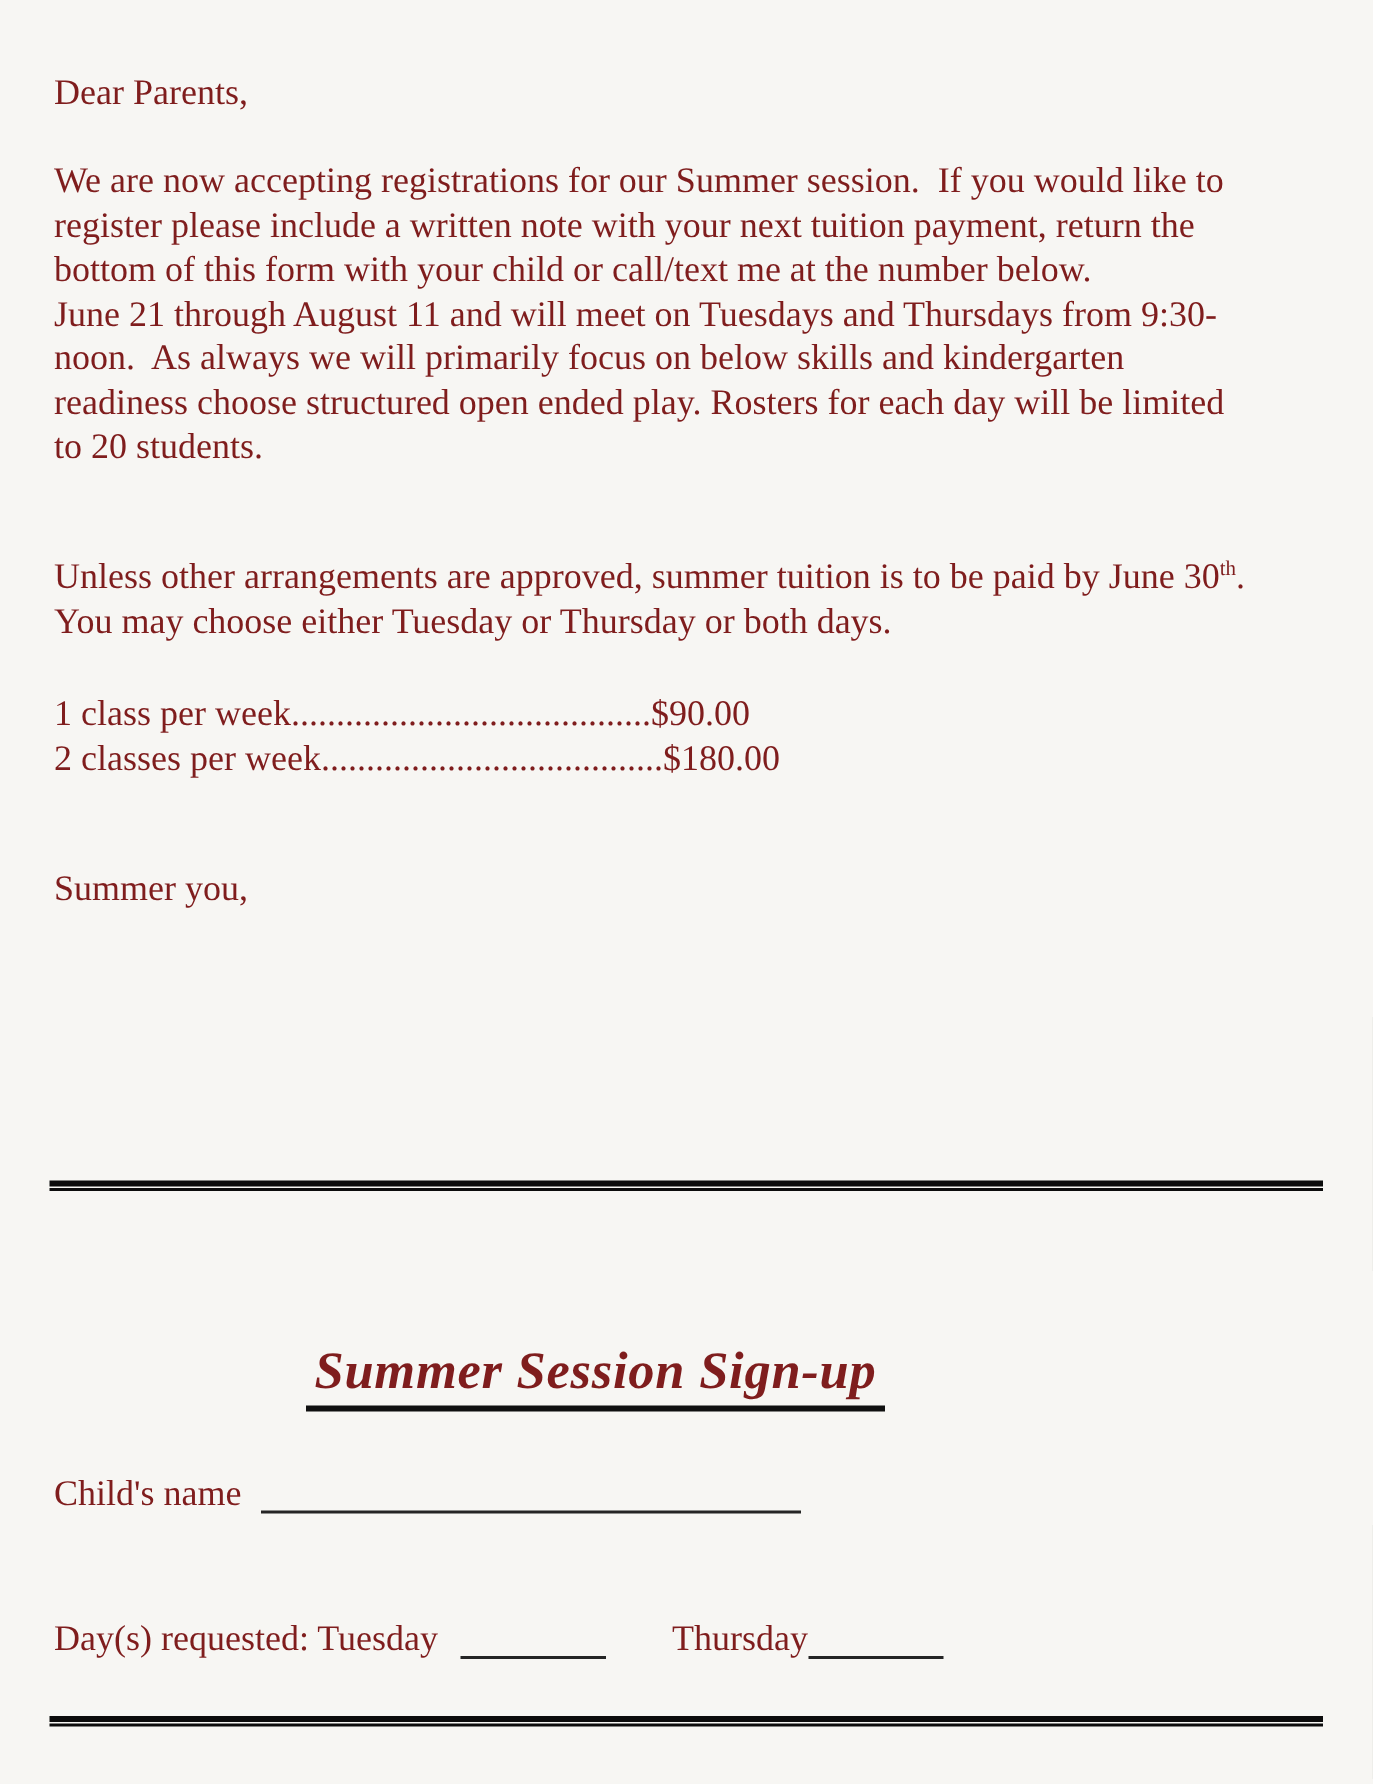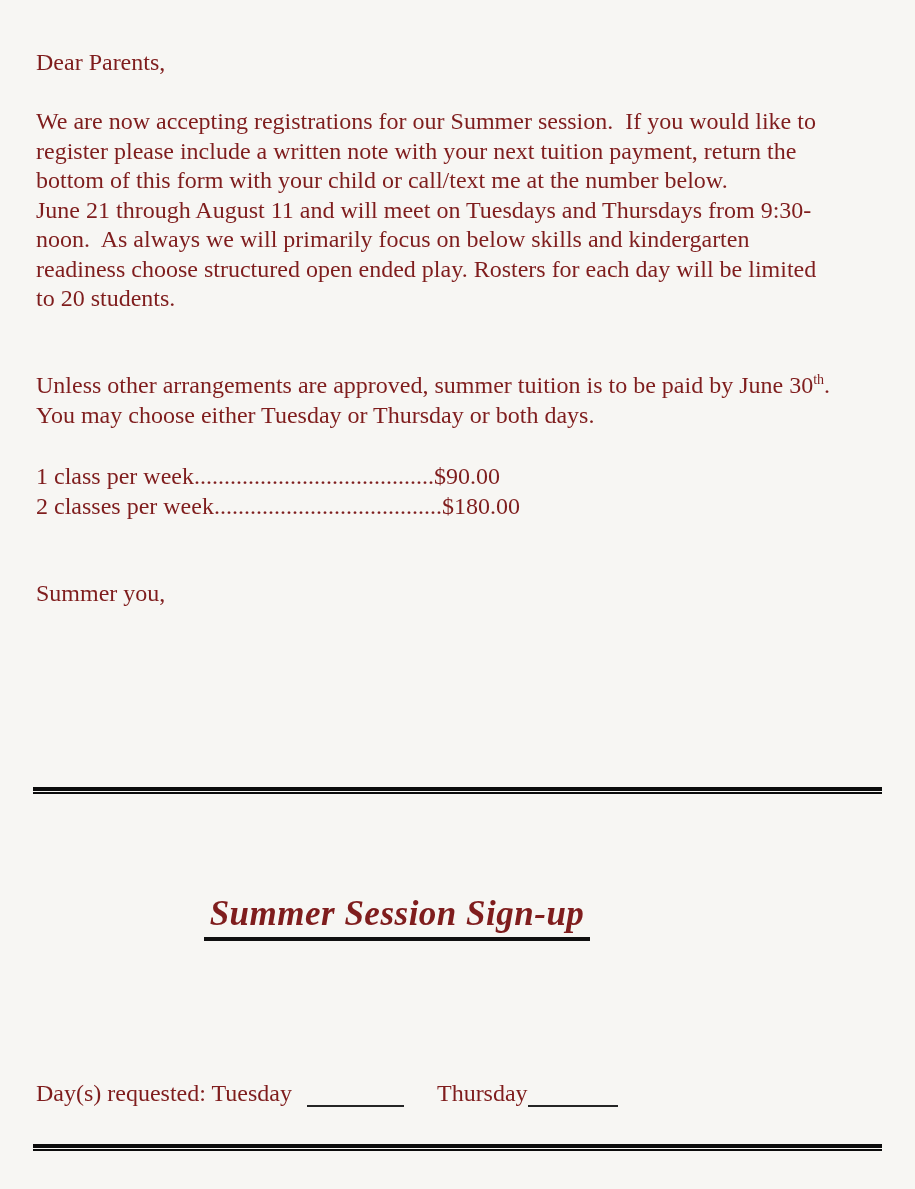--- a/index.html
+++ b/index.html
@@ -40,21 +40,21 @@
   }
   .child-row { position: absolute; top: 983px; left: 36px; }
   .days-row { position: absolute; top: 1080px; left: 36px; }
   .blank {
     display: inline-block;
     border-bottom: 2px solid #252525;
     vertical-align: -6px;
   }
   .blank-name { width: 360px; margin-left: 13px; }
   .blank-tue { width: 97px; margin-left: 15px; }
-  .thu-label { margin-left: 33px; }
+  .thu-label { margin-left: 44px; }
   .blank-thu { width: 90px; }
 </style>
 </head>
 <body>
 
 <div class="page">
 
   <div class="greeting line">Dear Parents,</div>
 
   <div class="para1">
@@ -79,20 +79,23 @@
 
   <div class="closing line">Summer you,</div>
 
 
   <div class="rule rule-top"></div>
 
   <div class="form-title-wrap">
     <span class="form-title">Summer Session Sign-up</span>
   </div>
 
+  <div class="child-row">
+    <span>Child's name</span><span class="blank blank-name"></span>
+  </div>
 
   <div class="days-row">
     <span>Day(s) requested: Tuesday</span><span class="blank blank-tue"></span><span class="thu-label">Thursday</span><span class="blank blank-thu"></span>
   </div>
 
   <div class="rule rule-bottom"></div>
 
 </div>
 
 </body></html>

